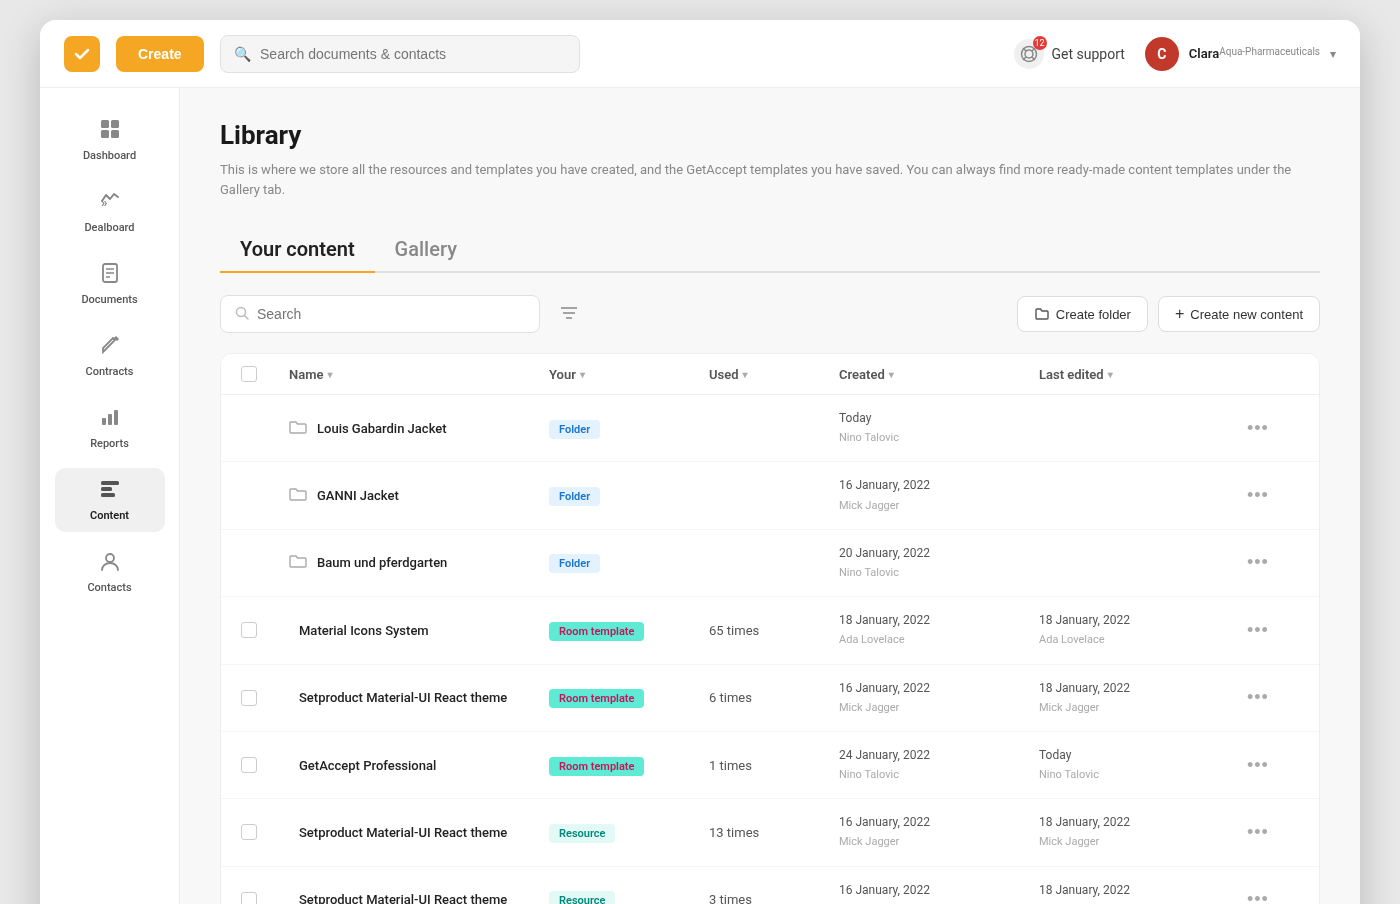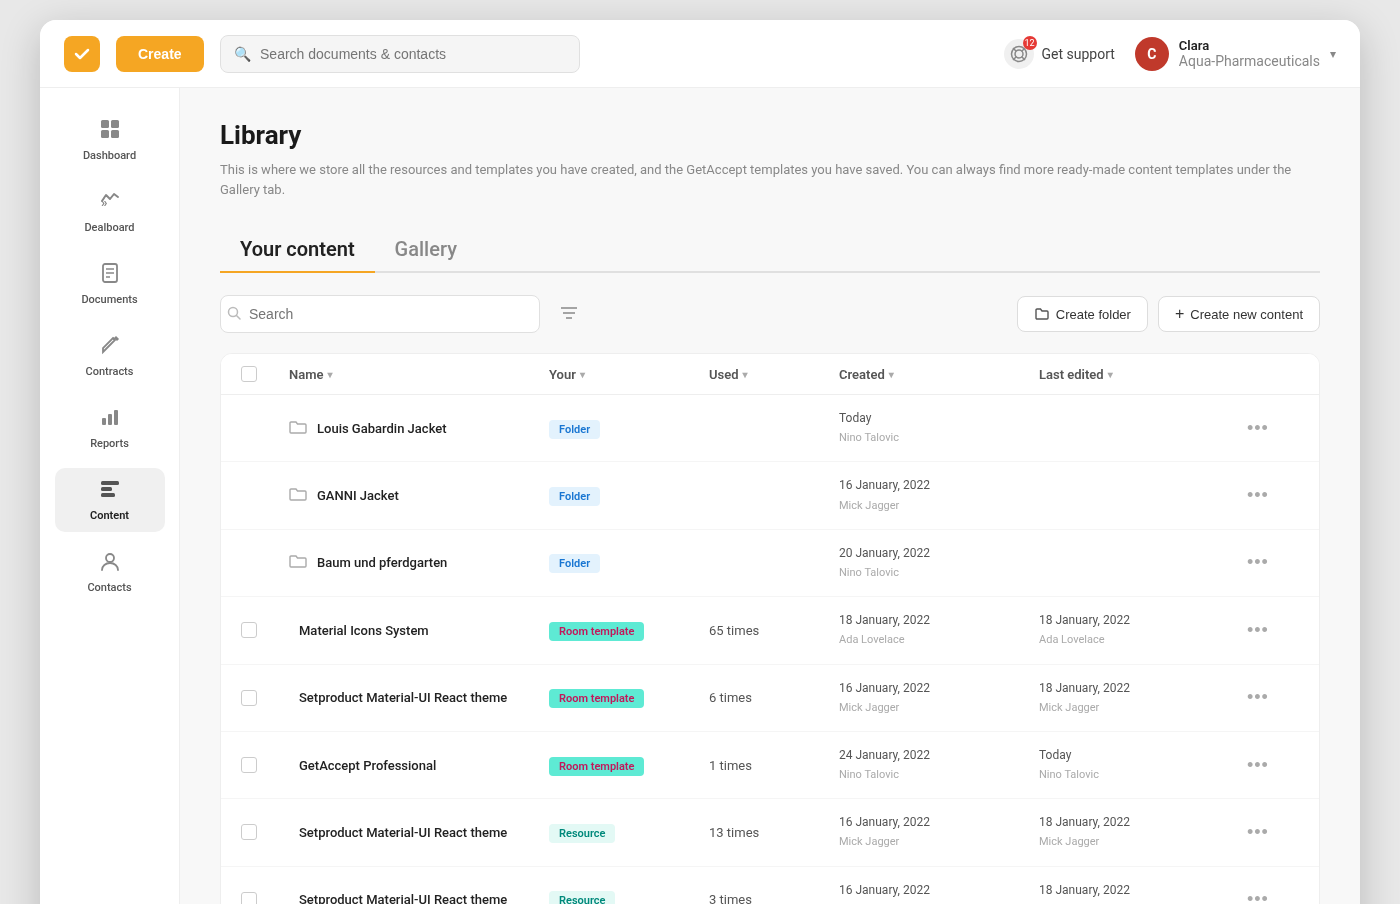--- a/index.html
+++ b/index.html
@@ -126,23 +126,23 @@
       border-radius: 50%;
       background: #c0392b;
       display: flex;
       align-items: center;
       justify-content: center;
       color: white;
       font-size: 14px;
       font-weight: bold;
       overflow: hidden;
     }
-    .user-text { display: flex; flex-direction: column; }
+    .user-text { display: flex; flex-direction: row; }
     .user-name { font-size: 13px; font-weight: 600; color: #222; }
-    .user-company { font-size: 14px; color: #888; }
+    .user-company { font-size: 10px; color: #888; }
     .chevron { font-size: 12px; color: #888; }
 
     
     .main-layout {
       display: flex;
       flex: 1;
       overflow: hidden;
     }
 
     
@@ -222,21 +222,21 @@
       align-items: center;
       gap: 12px;
       margin-bottom: 20px;
     }
     .toolbar-search {
       display: flex;
       align-items: center;
       background: #fff;
       border: 1px solid #e0e0e0;
       border-radius: 8px;
-      padding: 0 6px;
+      padding: 0 14px;
       gap: 8px;
       height: 38px;
       width: 320px;
     }
     .toolbar-search input {
       border: none;
       background: transparent;
       font-size: 14px;
       color: #555;
       outline: none;

